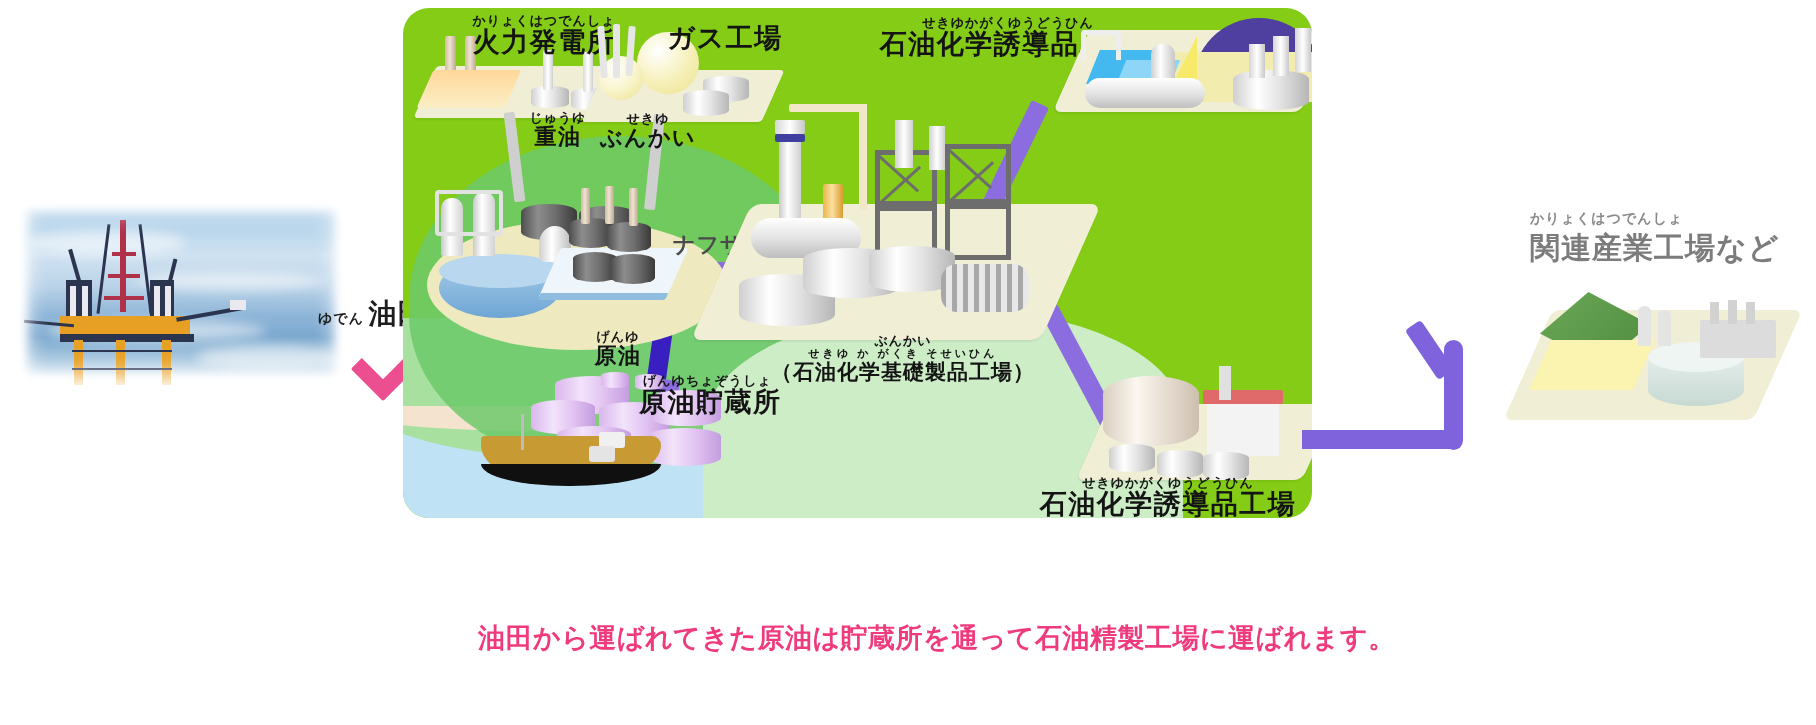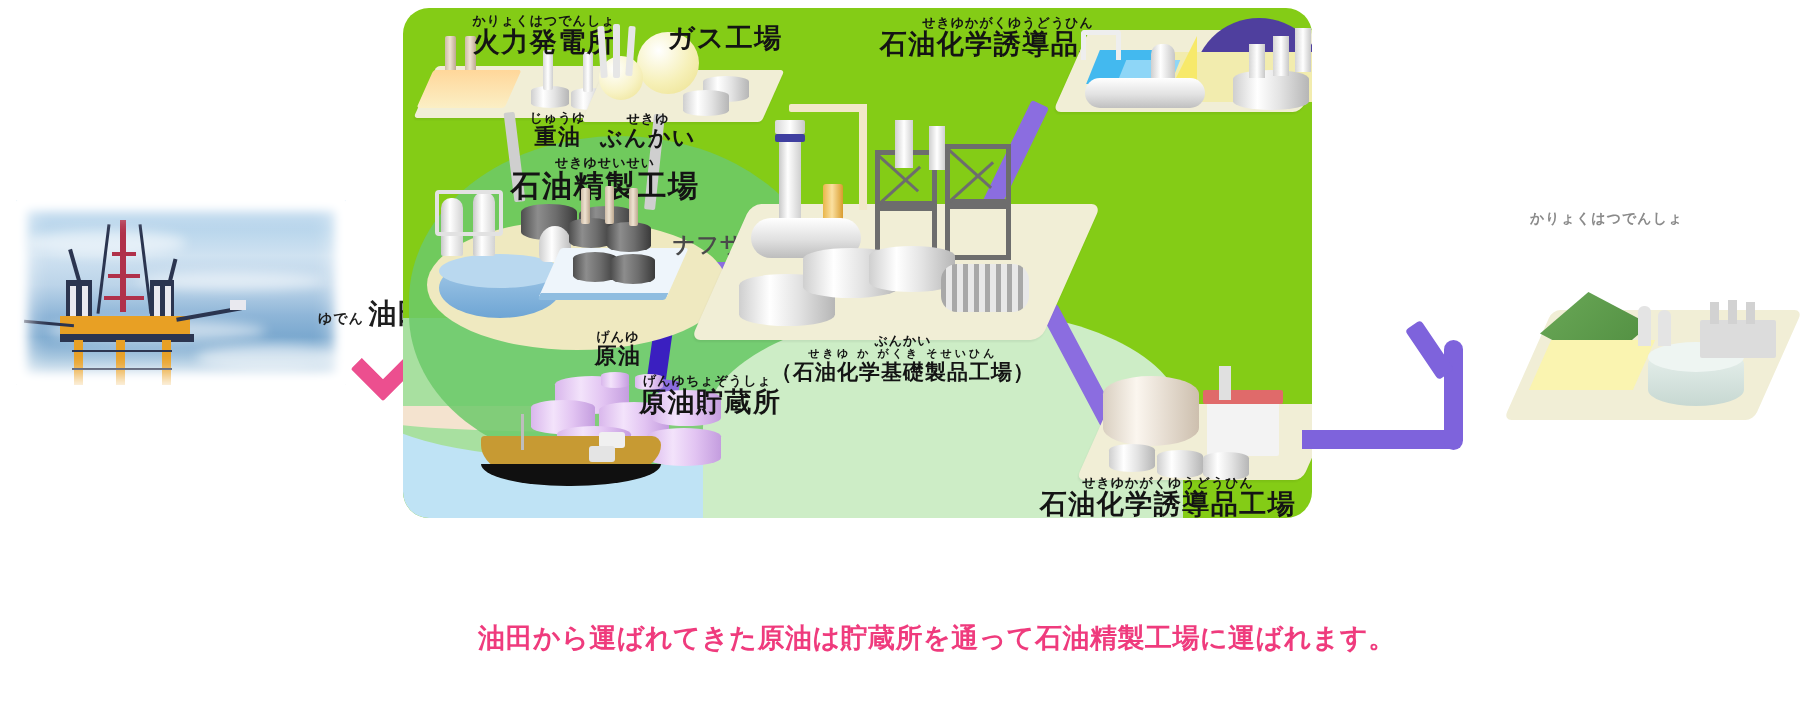--- a/index.html
+++ b/index.html
@@ -245,24 +245,20 @@
     <div class="jlabel" style="left:232px; top:16px; width:180px;">
       <span class="main">ガス工場</span>
     </div>
 
     <div class="leg" style="left:246px; top:106px; width:11px; height:96px; transform:rotate(6deg);"></div>
     <div class="jlabel small" style="left:180px; top:104px; width:130px;">
       <span class="ruby">せきゆ</span>
       <span class="main">ぶんかい</span>
     </div>
 
-    <div class="jlabel" style="left:62px; top:148px; width:280px;">
-      <span class="ruby">せきゆせいせい</span>
-      <span class="main" style="font-size:30px;">石油精製工場</span>
-    </div>
 
     <div style="position:absolute;left:24px;top:212px;width:300px;height:130px;background:#efe9c0;border-radius:50%;"></div>
 
     <div style="position:absolute;left:36px;top:250px;width:122px;height:60px;border-radius:50%;background:linear-gradient(to bottom,#a9cdea,#6ea5d4);"></div>
     <div style="position:absolute;left:36px;top:246px;width:122px;height:34px;border-radius:50%;background:#b9d8ef;"></div>
 
     <div style="position:absolute;left:38px;top:190px;width:22px;height:58px;border-radius:10px 10px 2px 2px;background:linear-gradient(to right,#c9c9c9,#fff 40%,#d2d2d2);"></div>
     <div style="position:absolute;left:70px;top:184px;width:22px;height:64px;border-radius:10px 10px 2px 2px;background:linear-gradient(to right,#c9c9c9,#fff 40%,#d2d2d2);"></div>
     <div style="position:absolute;left:32px;top:182px;width:68px;height:46px;border:4px solid #e2e2e2;border-radius:4px;"></div>
 
@@ -373,20 +369,21 @@
     </div>
 
   </div>
 
   <div class="pipe-ext" style="left:1302px; top:430px; width:160px; height:19px; border-radius:0 10px 10px 0;"></div>
   <div class="pipe-ext" style="left:1444px; top:340px; width:19px; height:110px; border-radius:10px;"></div>
   <div class="pipe-ext" style="left:1420px; top:320px; width:19px; height:60px; transform:rotate(-34deg);"></div>
 
   <div id="related-label">
     <span class="ruby">かりょくはつでんしょ</span>
+    <span class="main">関連産業工場など</span>
   </div>
 
   <div style="position:absolute;left:1528px;top:310px;width:250px;height:110px;background:#f1eed6;transform:skewX(-24deg);border-radius:8px;"></div>
   <div style="position:absolute;left:1540px;top:292px;width:110px;height:74px;background:linear-gradient(135deg,#6aa857,#4f8c3f);clip-path:polygon(44% 0%,100% 44%,56% 100%,0% 56%);"></div>
   <div style="position:absolute;left:1540px;top:340px;width:104px;height:50px;background:#faf4b0;transform:skewX(-24deg);"></div>
   <div style="position:absolute;left:1648px;top:348px;width:96px;height:58px;border-radius:50%/28%;background:linear-gradient(to bottom,#e9f2ee,#c7d8d2);"></div>
   <div style="position:absolute;left:1648px;top:342px;width:96px;height:30px;border-radius:50%;background:#eef5f2;"></div>
   <div style="position:absolute;left:1700px;top:320px;width:76px;height:38px;background:#dcdcdc;border-radius:2px;"></div>
   <div style="position:absolute;left:1710px;top:302px;width:9px;height:22px;background:#d2d2d2;"></div>
   <div style="position:absolute;left:1728px;top:300px;width:9px;height:24px;background:#d2d2d2;"></div>

